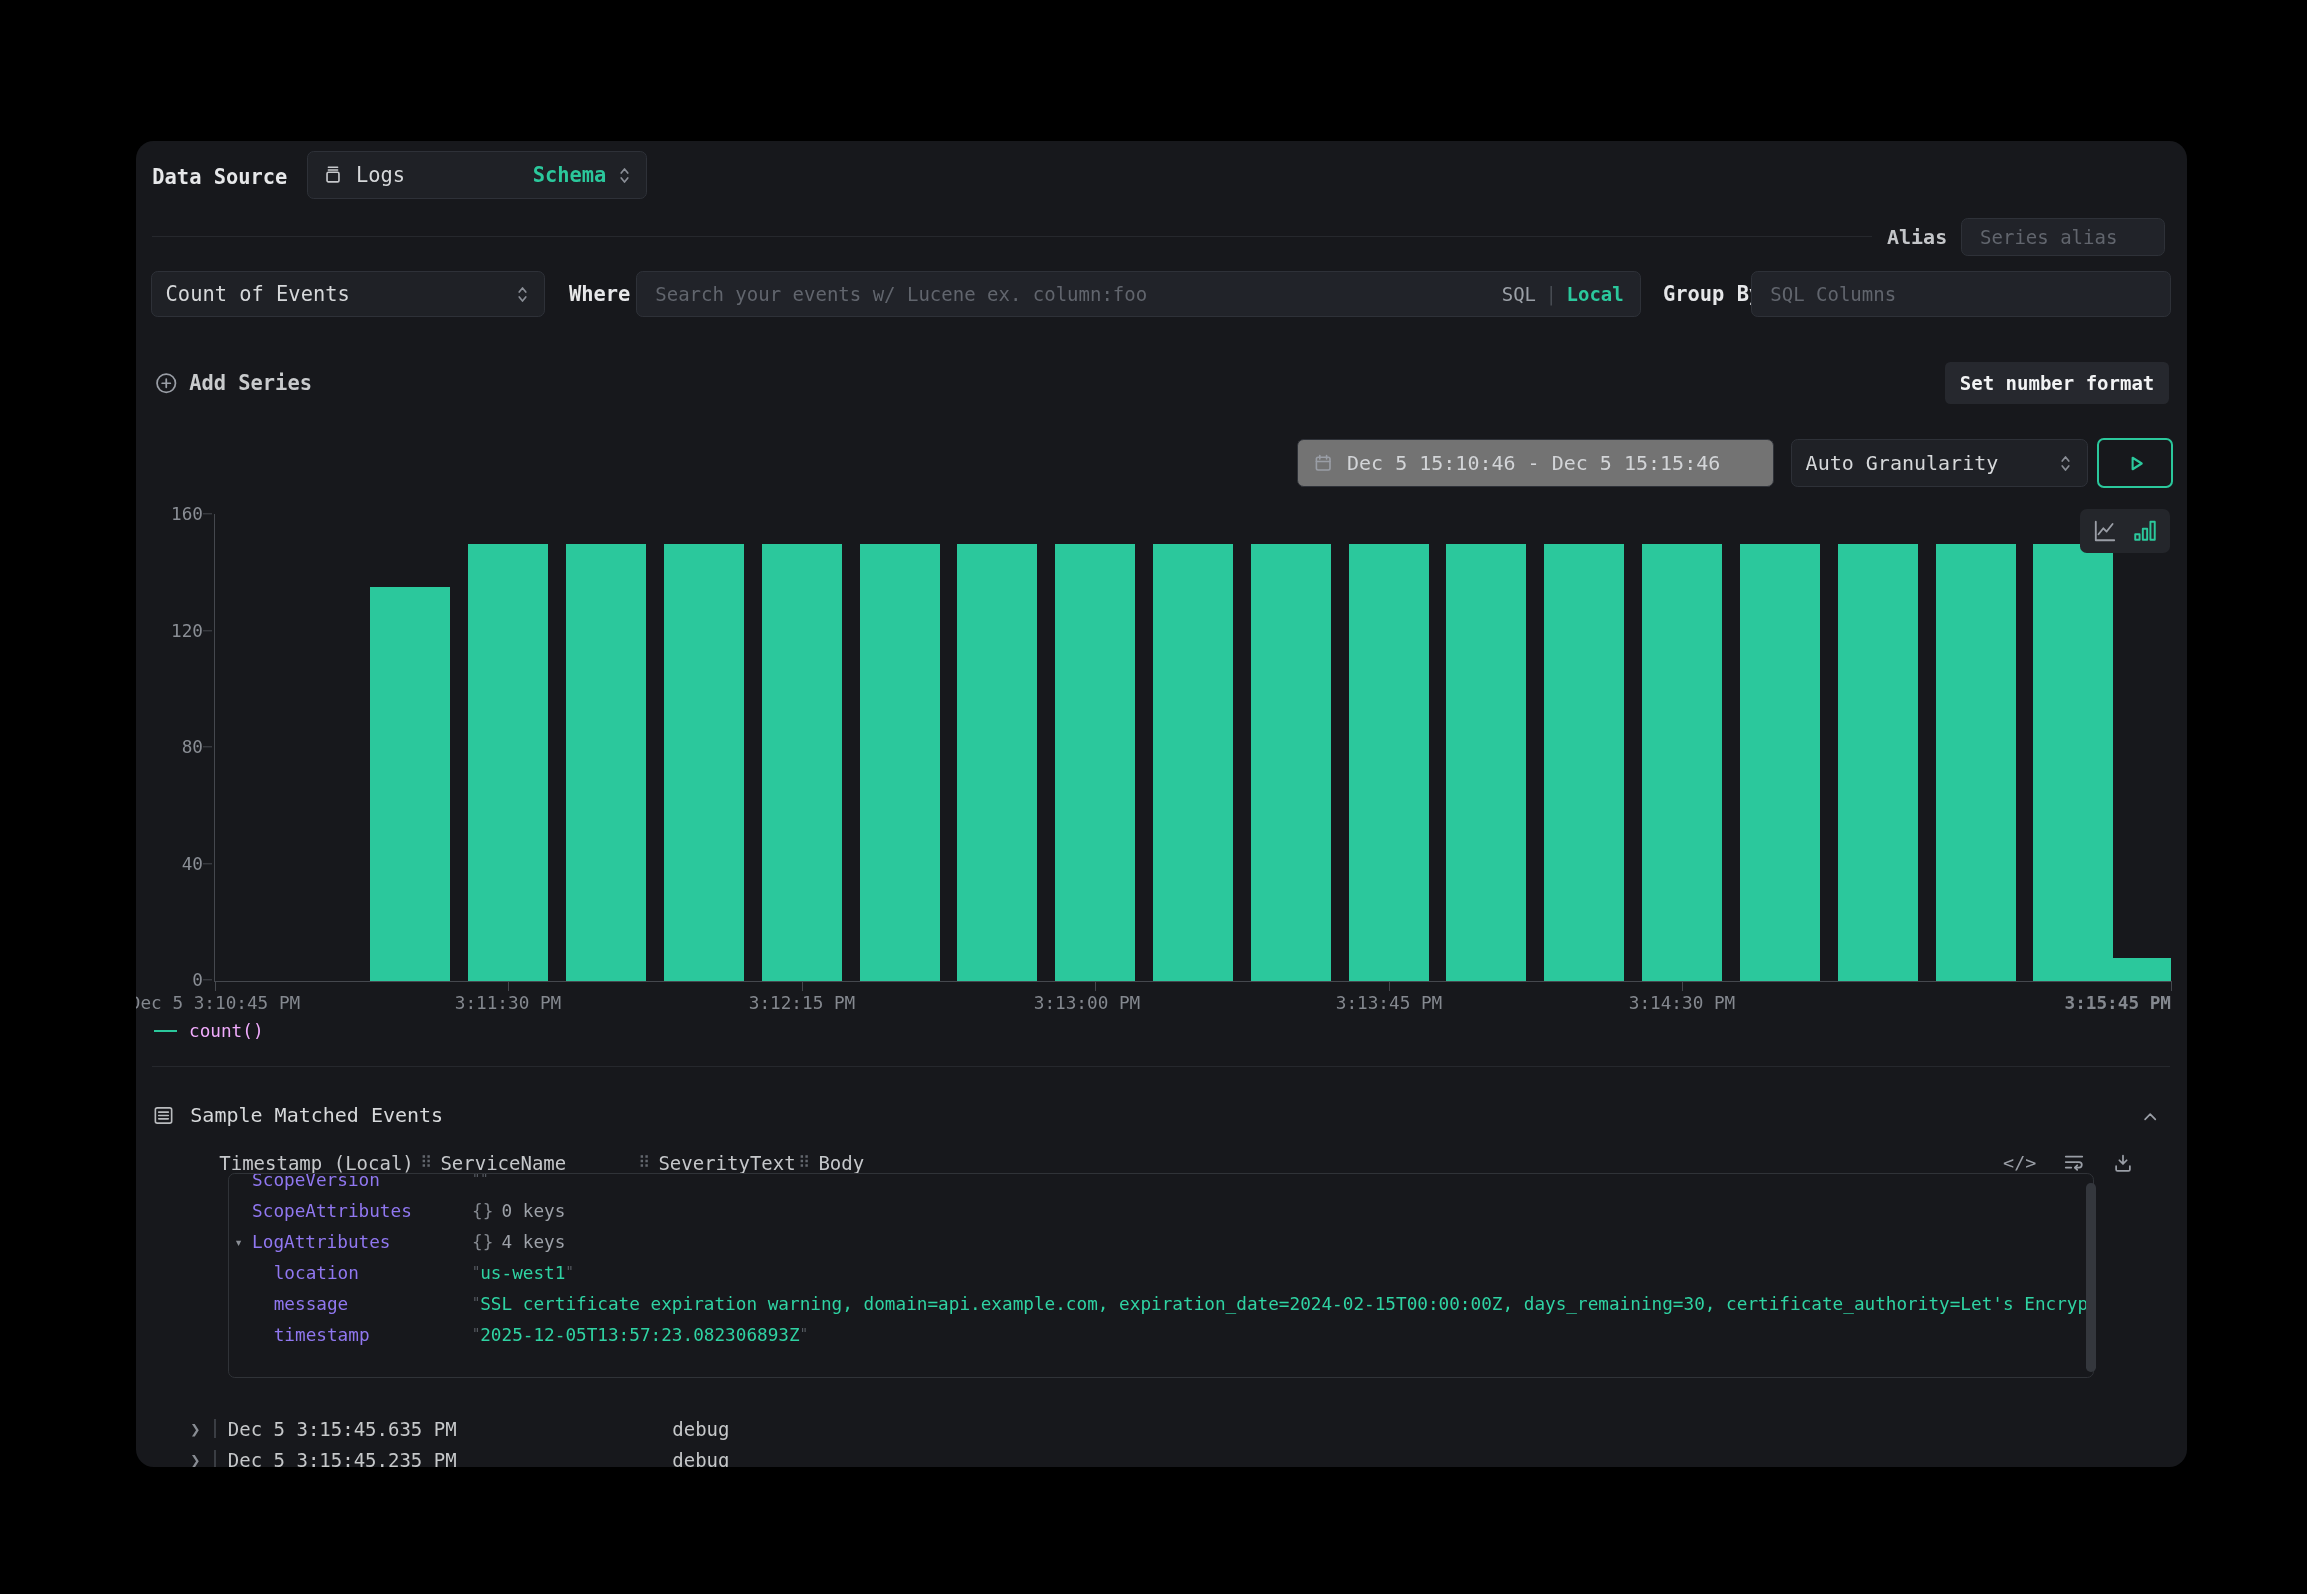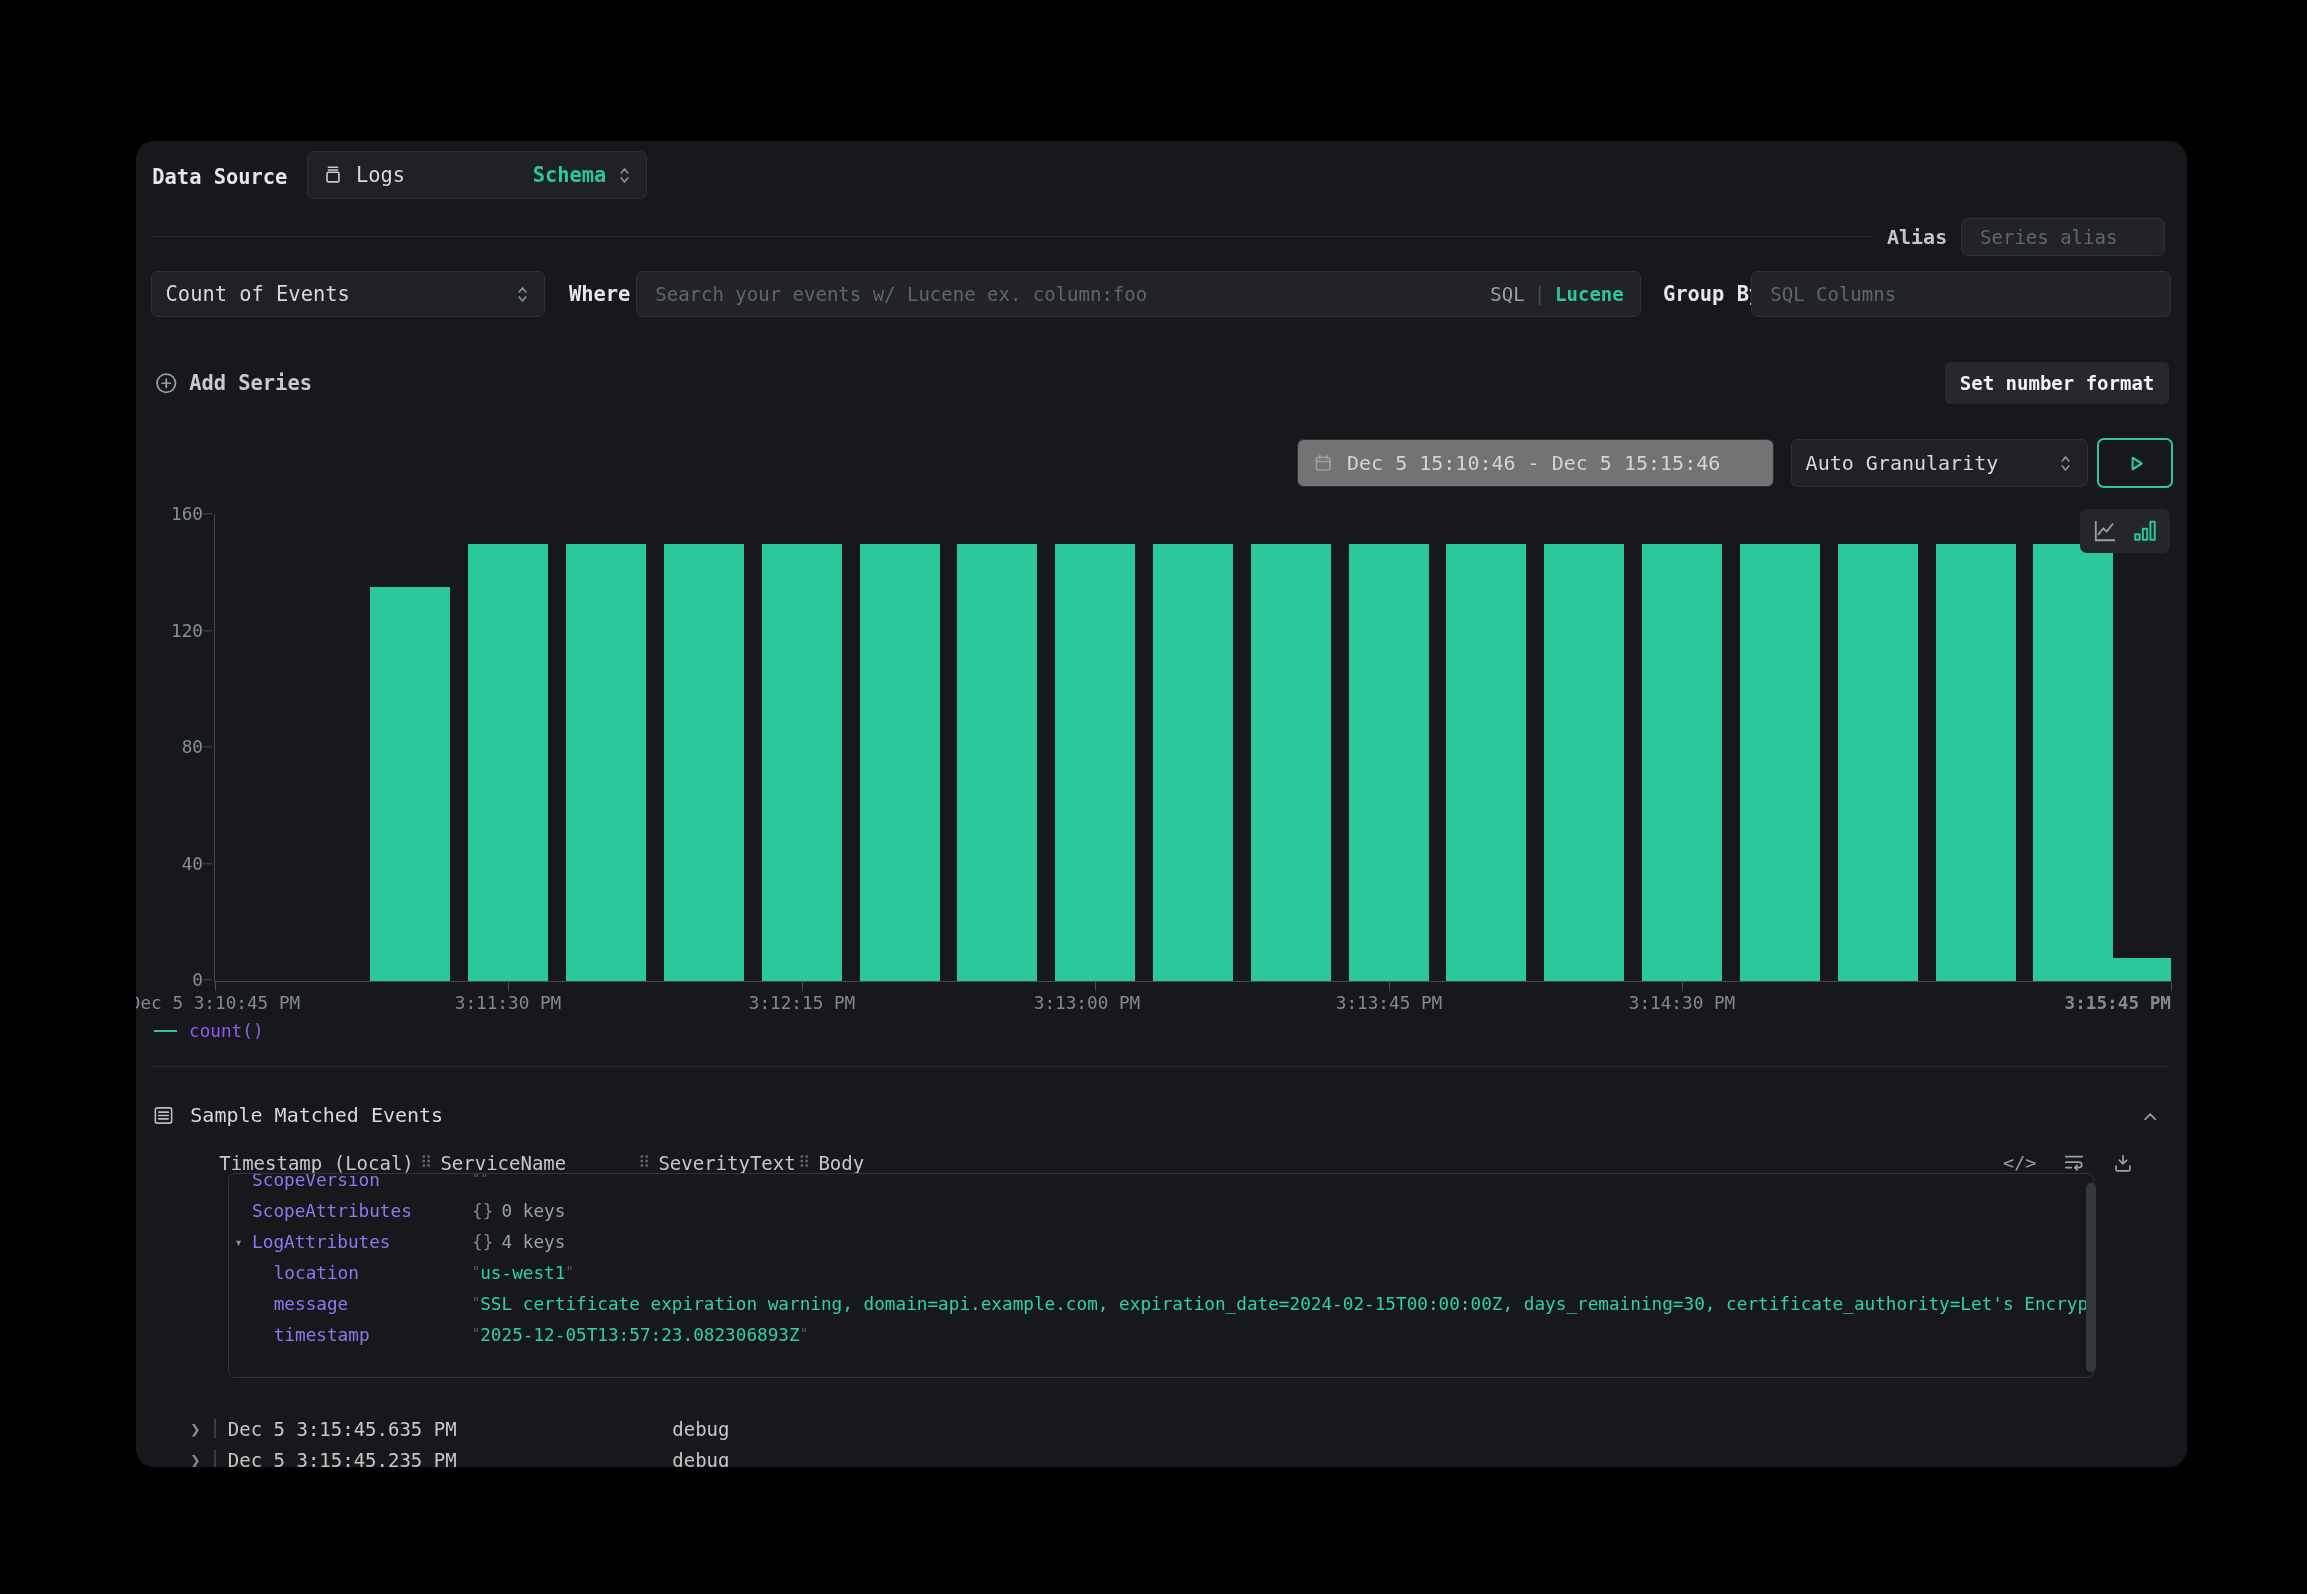--- a/index.html
+++ b/index.html
@@ -64,21 +64,21 @@
   .plot{position:absolute;left:78px;top:373px;width:1958px;height:468px;
         border-left:1.4px solid #45484e;border-bottom:1.4px solid #45484e;}
   .bar{position:absolute;bottom:0;width:80px;}
   .y-label{position:absolute;width:57px;left:-69px;text-align:right;font-size:17.7px;color:#8a8e95;
            transform:translateY(-50%);}
   .y-tick{position:absolute;left:-12.3px;width:9.5px;height:1.4px;background:#45484e;transform:translateY(-50%);}
   .x-tick{position:absolute;bottom:-9.5px;width:1.4px;height:8.2px;background:#45484e;}
   .x-label{position:absolute;top:100%;margin-top:12.3px;font-size:17.7px;color:#84888f;white-space:nowrap;}
   .legend{position:absolute;left:17.7px;top:880px;display:flex;align-items:center;gap:12.3px;}
   .legend-dash{width:23px;height:2px;background:#2bc89c;}
-  .legend-text{font-size:17.7px;color:#8b5cf6;text-align:right;}
+  .legend-text{font-size:17.7px;color:#f0abfc;text-align:right;}
 
   
   .events-divider{position:absolute;left:16.3px;top:925px;width:2018px;height:1.4px;background:#26282d;}
   .events-header{position:absolute;left:16.3px;top:947px;width:2018px;height:39px;display:flex;
                  align-items:flex-end;padding-right:9.5px;}
   .events-title{margin-left:15px;font-size:20px;color:#d6d8da;}
   .events-collapse{margin-left:auto;cursor:pointer;}
   .table-header{position:absolute;left:16.3px;top:1005px;width:2018px;height:33px;font-size:19px;color:#c6c8cb;}
   .th-col{position:absolute;top:0;height:33px;display:flex;align-items:center;gap:8.2px;white-space:nowrap;}
   .drag{color:#63676e;font-size:16.3px;}
@@ -141,21 +141,21 @@
         <svg width="15" height="23" viewBox="0 0 16 28" fill="none" stroke="#8a8e96" stroke-width="2" stroke-linecap="round" stroke-linejoin="round">
           <path d="m4 11 4-5 4 5M4 17l4 5 4-5"></path>
         </svg>
       </span>
     </div>
     <div class="lbl where-label">Where</div>
     <div class="inputbox search-box">
       <input placeholder="Search your events w/ Lucene ex. column:foo" style="">
       <span class="lang lang-sql">SQL</span>
       <span class="lang lang-sep">|</span>
-      <span class="lang lang-lucene">Lucene</span>
+      <span class="lang lang-lucene">Local</span>
     </div>
     <div class="lbl groupby-label">Group By</div>
     <div class="inputbox groupby-box">
       <input placeholder="SQL Columns" style="">
     </div>
 
     <div class="add-series">
       <span>
         <svg width="24.5" height="24.5" viewBox="0 0 24 24" fill="none" stroke="#9a9ea6" stroke-width="1.7" stroke-linecap="round">
           <circle cx="12" cy="12" r="9"></circle>

